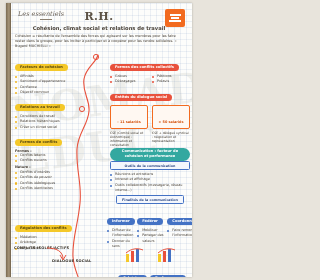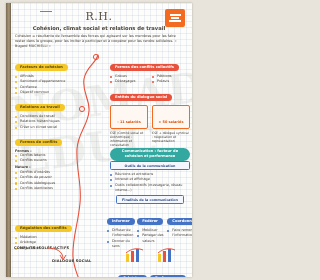--- a/index.html
+++ b/index.html
@@ -36,21 +36,21 @@
     transform:rotate(-8deg);
   }
   
   #divider { position:absolute; left:60px; top:50px; width:46px; height:230px; pointer-events:none; }
 
   
   .hdr-left { position:absolute; left:12px; top:7px; font-family:"DejaVu Serif",serif;
               font-style:italic; font-size:6.5px; color:#6b6257; }
   .hdr-left .u { display:block; width:12px; height:1px; background:#8a7f70; margin:1px 0 0 22px; }
   .title { position:absolute; left:0; right:0; top:7px; text-align:center;
-           font-family:"DejaVu Serif",serif; font-weight:normal; font-size:11px;
+           font-family:"DejaVu Serif",serif; font-weight:bold; font-size:11px;
            color:#5c5245; letter-spacing:.5px; }
   .subtitle { position:absolute; left:24px; right:24px; top:22px; text-align:center;
               font-size:5.2px; color:#4a4238; font-weight:bold; }
   .deftext { position:absolute; left:9px; right:9px; top:31px; font-size:3.5px;
              line-height:5px; color:#4b443a; }
   #logo { position:absolute; right:7px; top:6px; width:20px; height:18px;
           background:#f26b20; border-radius:2px; display:flex; align-items:center;
           justify-content:center; flex-direction:column; }
   #logo i { display:block; background:#fff; height:1.5px; margin:.7px 0; }
   #logo i:nth-child(1){width:11px;} #logo i:nth-child(2){width:8px;} #logo i:nth-child(3){width:12px;}
@@ -91,21 +91,21 @@
 </head>
 <body>
 
 <div id="sheet">
   <div id="grid"></div>
   <div id="spine"></div>
 
   <div id="watermark">NOMAD EDUC</div>
 
   <div class="hdr-left">
-    <span class="u"></span>
+    <span>Les essentiels</span><span class="u"></span>
   </div>
   <div class="title">R.H.</div>
   <div class="subtitle">Cohésion, climat social et relations de travail</div>
   <div class="deftext">Cohésion = résultante de l'ensemble des forces qui agissent sur les membres pour les faire rester dans le groupe, pour les inciter à participer et à coopérer pour les rendre solidaires. « Bugard MUCHIELLI »</div>
   <div id="logo">
       <i></i>
       <i></i>
       <i></i>
     </div>
 

